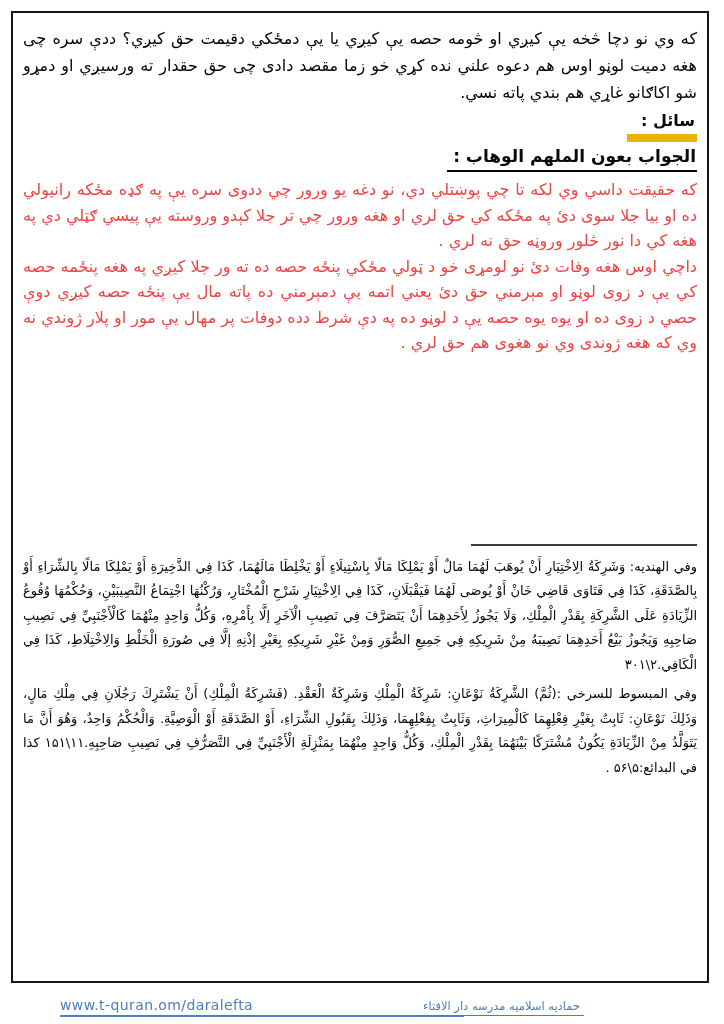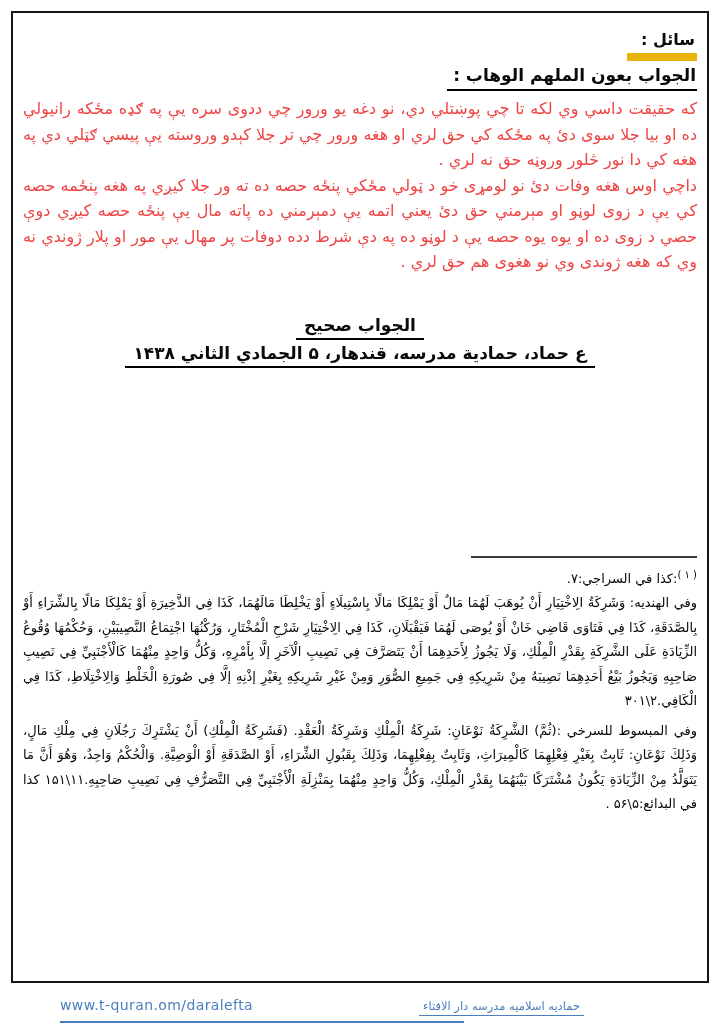--- a/index.html
+++ b/index.html
@@ -42,60 +42,52 @@
   .fn-sep{width:226px;height:0;border-top:2px solid #3c3c3c;margin-bottom:9px;}
   .fn-area p{
     margin:0;text-align:justify;font-size:13px;line-height:24.5px;color:#080808;
   }
   .fn-gap{margin-top:5px !important;}
   .num{direction:ltr;unicode-bidi:embed;}
   
   .footer-url{
     position:absolute;left:60px;top:997px;width:404px;
     font-size:14px;color:#4a7ebd;text-decoration:none;direction:ltr;
-    border-bottom:2px solid #4a7ebd;padding-bottom:8px;letter-spacing:.4px;
+    border-bottom:2px solid #4a7ebd;padding-bottom:2px;letter-spacing:.4px;
   }
   .footer-org{
     position:absolute;right:140px;top:999px;
     font-size:11.5px;color:#4a7ebd;text-decoration:none;direction:rtl;
     border-bottom:1.5px solid #4a7ebd;padding:0 4px 2px 4px;
   }
 </style>
 </head>
 <body>
 
 <div class="page-frame">
 
+  <p class="question">كه وي نو دچا څخه يې كيږي او څومه حصه يې كيږي يا يې دمځكي دقيمت حق كيږي؟ ددې سره چی هغه دميت لوڼو اوس هم دعوه علني نده كړي خو زما مقصد دادی چی حق حقدار ته ورسيږي او دمړو شو اكاګانو غاړي هم بندي پاته نسي.</p>
 
   <div class="sael-wrap">
     <span class="sael">سائل :</span>
   </div>
 
 
   <div class="heading-wrap">
     <span class="answer-heading">الجواب بعون الملهم الوهاب :</span>
   </div>
 
   <div class="answer">
     <p>كه حقيقت داسي وي لكه تا چي پوښتلي دي، نو دغه يو ورور چي ددوی سره يې په ګډه مځكه رانيولي ده او بيا جلا سوی دئ په مځكه كي حق لري او هغه ورور چي تر جلا كېدو وروسته يې پيسي ګټلي دي په هغه كي دا نور څلور وروڼه حق نه لري .</p>
     <p>داچي اوس هغه وفات دئ نو لومړی خو د ټولي مځكي پنځه حصه ده ته ور جلا كيږي په هغه پنځمه حصه كي يې د زوی لوڼو او مېرمني حق دئ يعني اتمه يې دمېرمني ده پاته مال يې پنځه حصه كيږي دوې حصي د زوی ده او يوه يوه حصه يې د لوڼو ده په دې شرط دده دوفات پر مهال يې مور او پلار ژوندي نه وي كه هغه ژوندی وي نو هغوی هم حق لري .</p>
   </div>
 
-  <div class="approval">
-    <div class="row">
-      <span class="appr-line">الجواب صحيح</span>
-    </div>
-    <div class="row">
-      <span class="appr-line">ع حماد، حمادية مدرسه، قندهار، ۵ الجمادي الثاني ۱۴۳۸</span>
-    </div>
-  </div>
 
   <div class="fn-area">
     <div class="fn-sep"></div>
-    <p><sup class="fn-ref">( ۱ )</sup><span>:كذا في السراجي:۷.</span></p>
     <p><span>وفي الهنديه: وَشَرِكَةُ الِاخْتِيَارِ أَنْ يُوهَبَ لَهُمَا مَالٌ أَوْ يَمْلِكَا مَالًا بِاسْتِيلَاءٍ أَوْ يَخْلِطَا مَالَهُمَا، كَذَا فِي الذَّخِيرَةِ أَوْ يَمْلِكَا مَالًا بِالشِّرَاءِ أَوْ بِالصَّدَقَةِ، كَذَا فِي فَتَاوَى قَاضِي خَانْ أَوْ يُوصَى لَهُمَا فَيَقْبَلَانِ، كَذَا فِي الِاخْتِيَارِ شَرْحِ الْمُخْتَارِ، وَرُكْنُهَا اجْتِمَاعُ النَّصِيبَيْنِ، وَحُكْمُهَا وُقُوعُ الزِّيَادَةِ عَلَى الشَّرِكَةِ بِقَدْرِ الْمِلْكِ، وَلَا يَجُوزُ لِأَحَدِهِمَا أَنْ يَتَصَرَّفَ فِي نَصِيبِ الْآخَرِ إلَّا بِأَمْرِهِ، وَكُلُّ وَاحِدٍ مِنْهُمَا كَالْأَجْنَبِيِّ فِي نَصِيبِ صَاحِبِهِ وَيَجُوزُ بَيْعُ أَحَدِهِمَا نَصِيبَهُ مِنْ شَرِيكِهِ فِي جَمِيعِ الصُّوَرِ وَمِنْ غَيْرِ شَرِيكِهِ بِغَيْرِ إذْنِهِ إلَّا فِي صُورَةِ الْخَلْطِ وَالِاخْتِلَاطِ، كَذَا فِي الْكَافِي.</span><span class="num">۳۰۱\۲</span></p>
     <p class="fn-gap"><span>وفي المبسوط للسرخي :(ثُمَّ) الشَّرِكَةُ نَوْعَانِ: شَرِكَةُ الْمِلْكِ وَشَرِكَةُ الْعَقْدِ. (فَشَرِكَةُ الْمِلْكِ) أَنْ يَشْتَرِكَ رَجُلَانِ فِي مِلْكِ مَالٍ، وَذَلِكَ نَوْعَانِ: ثَابِتٌ بِغَيْرِ فِعْلِهِمَا كَالْمِيرَاثِ، وَثَابِتٌ بِفِعْلِهِمَا، وَذَلِكَ بِقَبُولِ الشِّرَاءِ، أَوْ الصَّدَقَةِ أَوْ الْوَصِيَّةِ. وَالْحُكْمُ وَاحِدٌ، وَهُوَ أَنَّ مَا يَتَوَلَّدُ مِنْ الزِّيَادَةِ يَكُونُ مُشْتَرَكًا بَيْنَهُمَا بِقَدْرِ الْمِلْكِ، وَكُلُّ وَاحِدٍ مِنْهُمَا بِمَنْزِلَةِ الْأَجْنَبِيِّ فِي التَّصَرُّفِ فِي نَصِيبِ صَاحِبِهِ.</span><span class="num">۱۵۱\۱۱</span><span> كذا في البدائع:</span><span class="num">۵۶\۵</span><span> .</span></p>
   </div>
 
 </div>
 
 <div>
   <a href="#" class="footer-url">www.t-quran.om/daralefta</a>
   <a href="#" class="footer-org">حماديه اسلاميه مدرسه دار الافتاء</a>
 </div>

